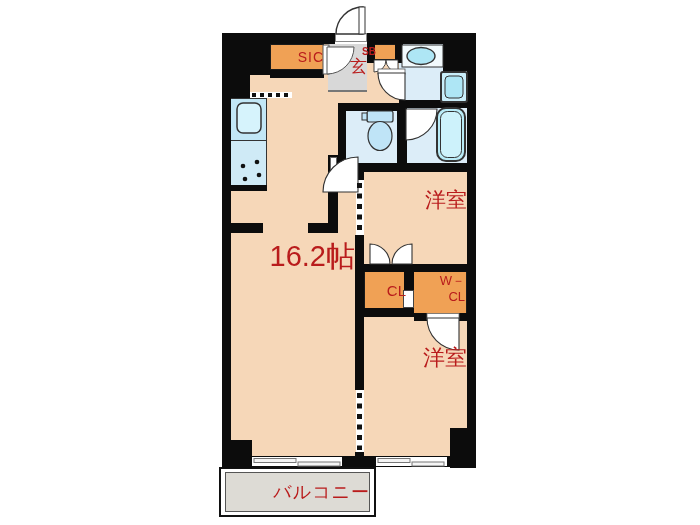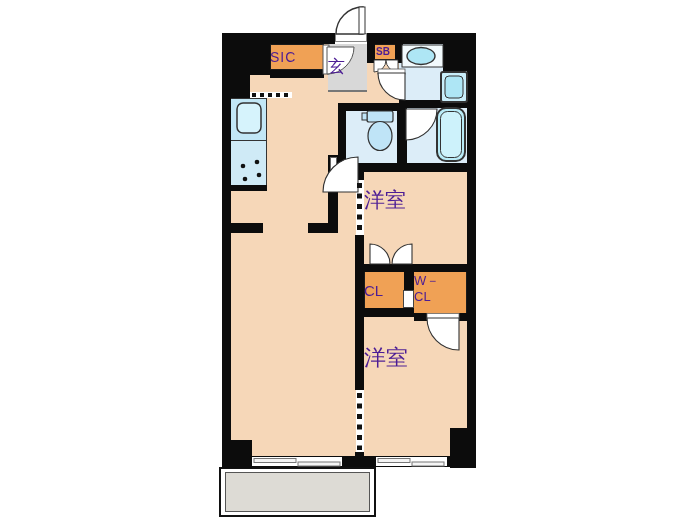--- a/index.html
+++ b/index.html
@@ -5,21 +5,21 @@
   html,body{margin:0;padding:0;background:#fff;}
   #stage{position:relative;width:700px;height:525px;background:#ffffff;overflow:hidden;
          font-family:"Liberation Sans","DejaVu Sans",sans-serif;color:#111;}
   .abs{position:absolute;}
   .wall{position:absolute;background:#0c0c0c;}
   .room{position:absolute;background:#f6d7b8;}
   .wet{position:absolute;background:#dcedf8;}
   .closet{position:absolute;background:#f0a155;border:1px solid #1a1a1a;box-sizing:border-box;}
   .gray{position:absolute;background:#d8d8d8;}
   .whitebox{position:absolute;background:#ffffff;}
-  .lbl{position:absolute;text-align:left;color:#4c1d95;line-height:1.15;}
+  .lbl{position:absolute;text-align:right;color:#b91c1c;line-height:1.15;}
   svg{position:absolute;left:0;top:0;}
 </style>
 </head>
 <body>
 
 <div id="stage">
 
   <div class="room" style="left:231px;top:44px;width:236px;height:413px;"></div>
 
   <div class="abs" style="left:219px;top:467px;width:157px;height:50px;background:#fff;border:2px solid #111;box-sizing:border-box;"></div>
@@ -131,37 +131,39 @@
     <rect x="362" y="113" width="5" height="7" fill="#bfe4f7" stroke="#333" stroke-width="1"></rect>
     <ellipse cx="380" cy="136" rx="12" ry="14.5" fill="#bfe4f7" stroke="#333" stroke-width="1.2"></ellipse>
 
     <rect x="254" y="458.5" width="42" height="4" fill="#f5f5f5" stroke="#777" stroke-width="1"></rect>
     <rect x="298" y="462" width="42" height="4" fill="#f5f5f5" stroke="#777" stroke-width="1"></rect>
     <rect x="378" y="458.5" width="32" height="4" fill="#f5f5f5" stroke="#777" stroke-width="1"></rect>
     <rect x="412" y="462" width="32" height="4" fill="#f5f5f5" stroke="#777" stroke-width="1"></rect>
   </svg>
 
   <div class="lbl" style="left:231px;top:238px;width:124px;font-size:29px;line-height:37px;">
+    <div>16.2帖</div>
   </div>
 
   <div class="lbl" style="left:364px;top:186px;width:103px;font-size:21px;line-height:27px;">
     <div>洋室</div>
   </div>
 
   <div class="lbl" style="left:364px;top:344px;width:103px;font-size:22px;line-height:28px;">
     <div>洋室</div>
   </div>
 
   <div class="lbl" style="left:364px;top:282px;width:42px;font-size:15px;">CL</div>
 
   <div class="lbl" style="left:414px;top:273px;width:51px;font-size:13px;line-height:16px;">
     <div>W－</div>
     <div>CL</div>
   </div>
 
   <div class="lbl" style="left:270px;top:49px;width:54px;font-size:14px;letter-spacing:1px;">SIC</div>
 
-  <div class="lbl" style="left:376px;top:46px;width:23px;font-size:10px;font-weight:bold;">SB</div>
+  <div class="lbl" style="left:353px;top:46px;width:23px;font-size:10px;font-weight:bold;">SB</div>
 
   <div class="lbl" style="left:328px;top:57px;width:39px;font-size:17px;">玄</div>
 
+  <div class="lbl" style="left:225px;top:482px;width:145px;font-size:18px;letter-spacing:1px;">バルコニー</div>
 
 </div>
 
 </body></html>

